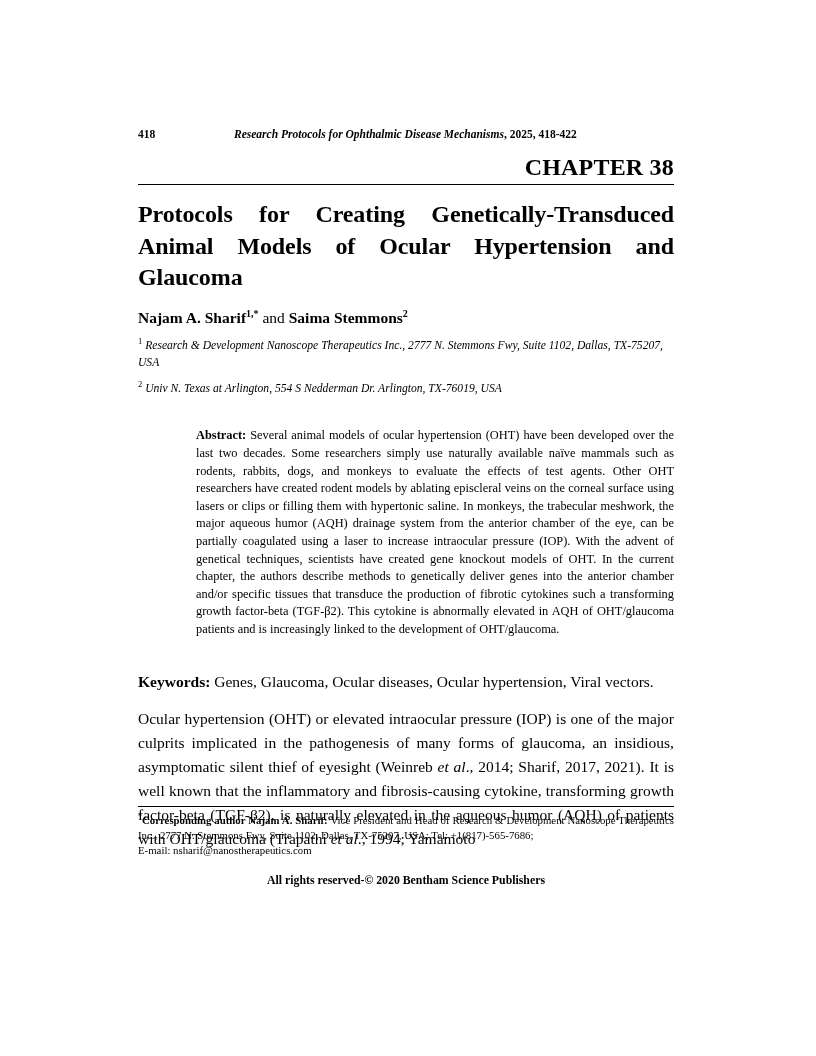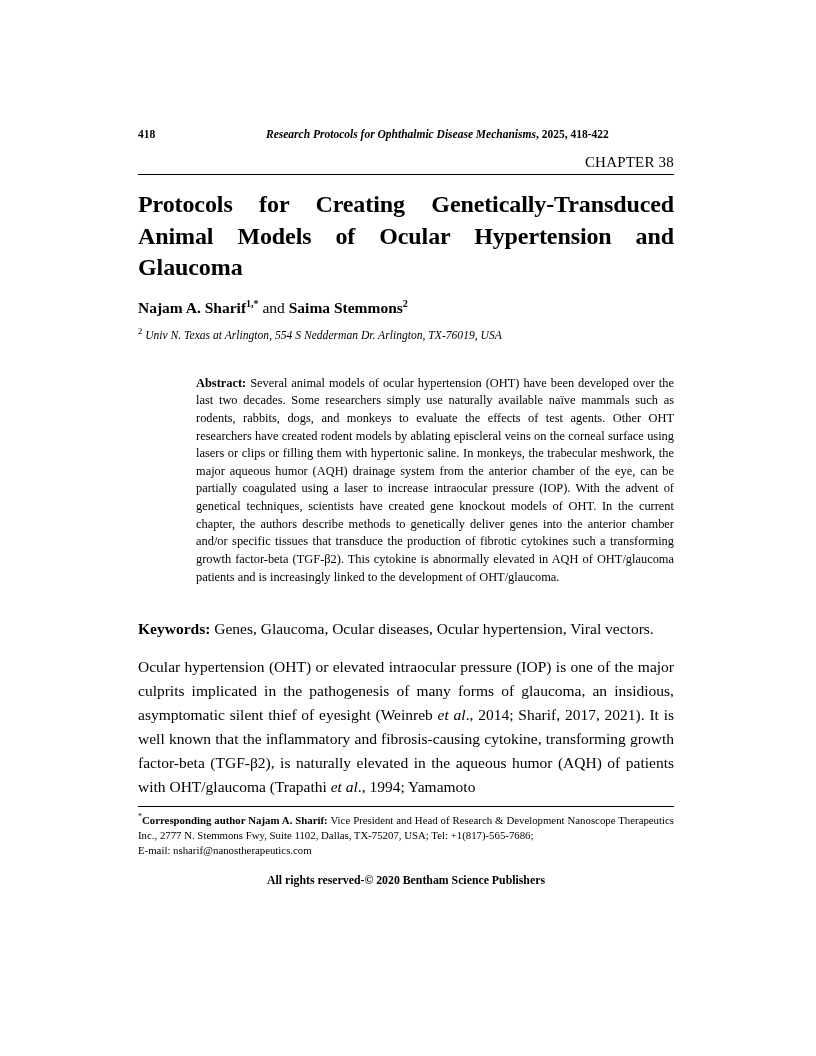--- a/index.html
+++ b/index.html
@@ -39,31 +39,30 @@
     font-weight: bold;
     font-style: normal;
     width: 96px;
     font-size: 11.5px;
   }
   .runhead .journal {
     font-style: italic;
     font-weight: bold;
     font-size: 11.5px;
     white-space: nowrap;
-    margin-left: 32px;
   }
   .runhead .journal .plain {
     font-style: normal;
   }
 
   
   .chapter-line {
     text-align: right;
-    font-weight: normal;
-    font-size: 15px;
+    font-weight: bold;
+    font-size: 24px;
     letter-spacing: 0.2px;
     padding-bottom: 3px;
   }
   .rule {
     border-bottom: 1.6px solid #000;
     margin-bottom: 14px;
   }
 
   
   .title {
@@ -188,20 +187,23 @@
     <div class="chapter-line">CHAPTER 38</div>
     <div class="rule"></div>
 
     <h1 class="title">Protocols for Creating Genetically-Transduced Animal Models of Ocular Hypertension and Glaucoma</h1>
 
     <div class="authors">
       <span>Najam A. Sharif</span><span class="sup">1,*</span><span class="conj"> and </span><span>Saima Stemmons</span><span class="sup">2</span>
     </div>
 
     <div class="affil">
+      <span class="sup">1</span><span> Research &amp; Development Nanoscope Therapeutics Inc., 2777 N. Stemmons Fwy, Suite 1102, Dallas, TX-75207, USA</span>
+    </div>
+    <div class="affil">
       <span class="sup">2</span><span> Univ N. Texas at Arlington, 554 S Nedderman Dr. Arlington, TX-76019, USA</span>
     </div>
 
     <div class="abstract">
       <span class="lead">Abstract:</span><span> Several animal models of ocular hypertension (OHT) have been developed over the last two decades. Some researchers simply use naturally available naïve mammals such as rodents, rabbits, dogs, and monkeys to evaluate the effects of test agents. Other OHT researchers have created rodent models by ablating episcleral veins on the corneal surface using lasers or clips or filling them with hypertonic saline. In monkeys, the trabecular meshwork, the major aqueous humor (AQH) drainage system from the anterior chamber of the eye, can be partially coagulated using a laser to increase intraocular pressure (IOP). With the advent of genetical techniques, scientists have created gene knockout models of OHT. In the current chapter, the authors describe methods to genetically deliver genes into the anterior chamber and/or specific tissues that transduce the production of fibrotic cytokines such a transforming growth factor-beta (TGF-β2). This cytokine is abnormally elevated in AQH of OHT/glaucoma patients and is increasingly linked to the development of OHT/glaucoma.</span>
     </div>
 
     <div class="keywords">
       <span class="lead">Keywords:</span><span> Genes, Glaucoma, Ocular diseases, Ocular hypertension, Viral vectors.</span>
     </div>

